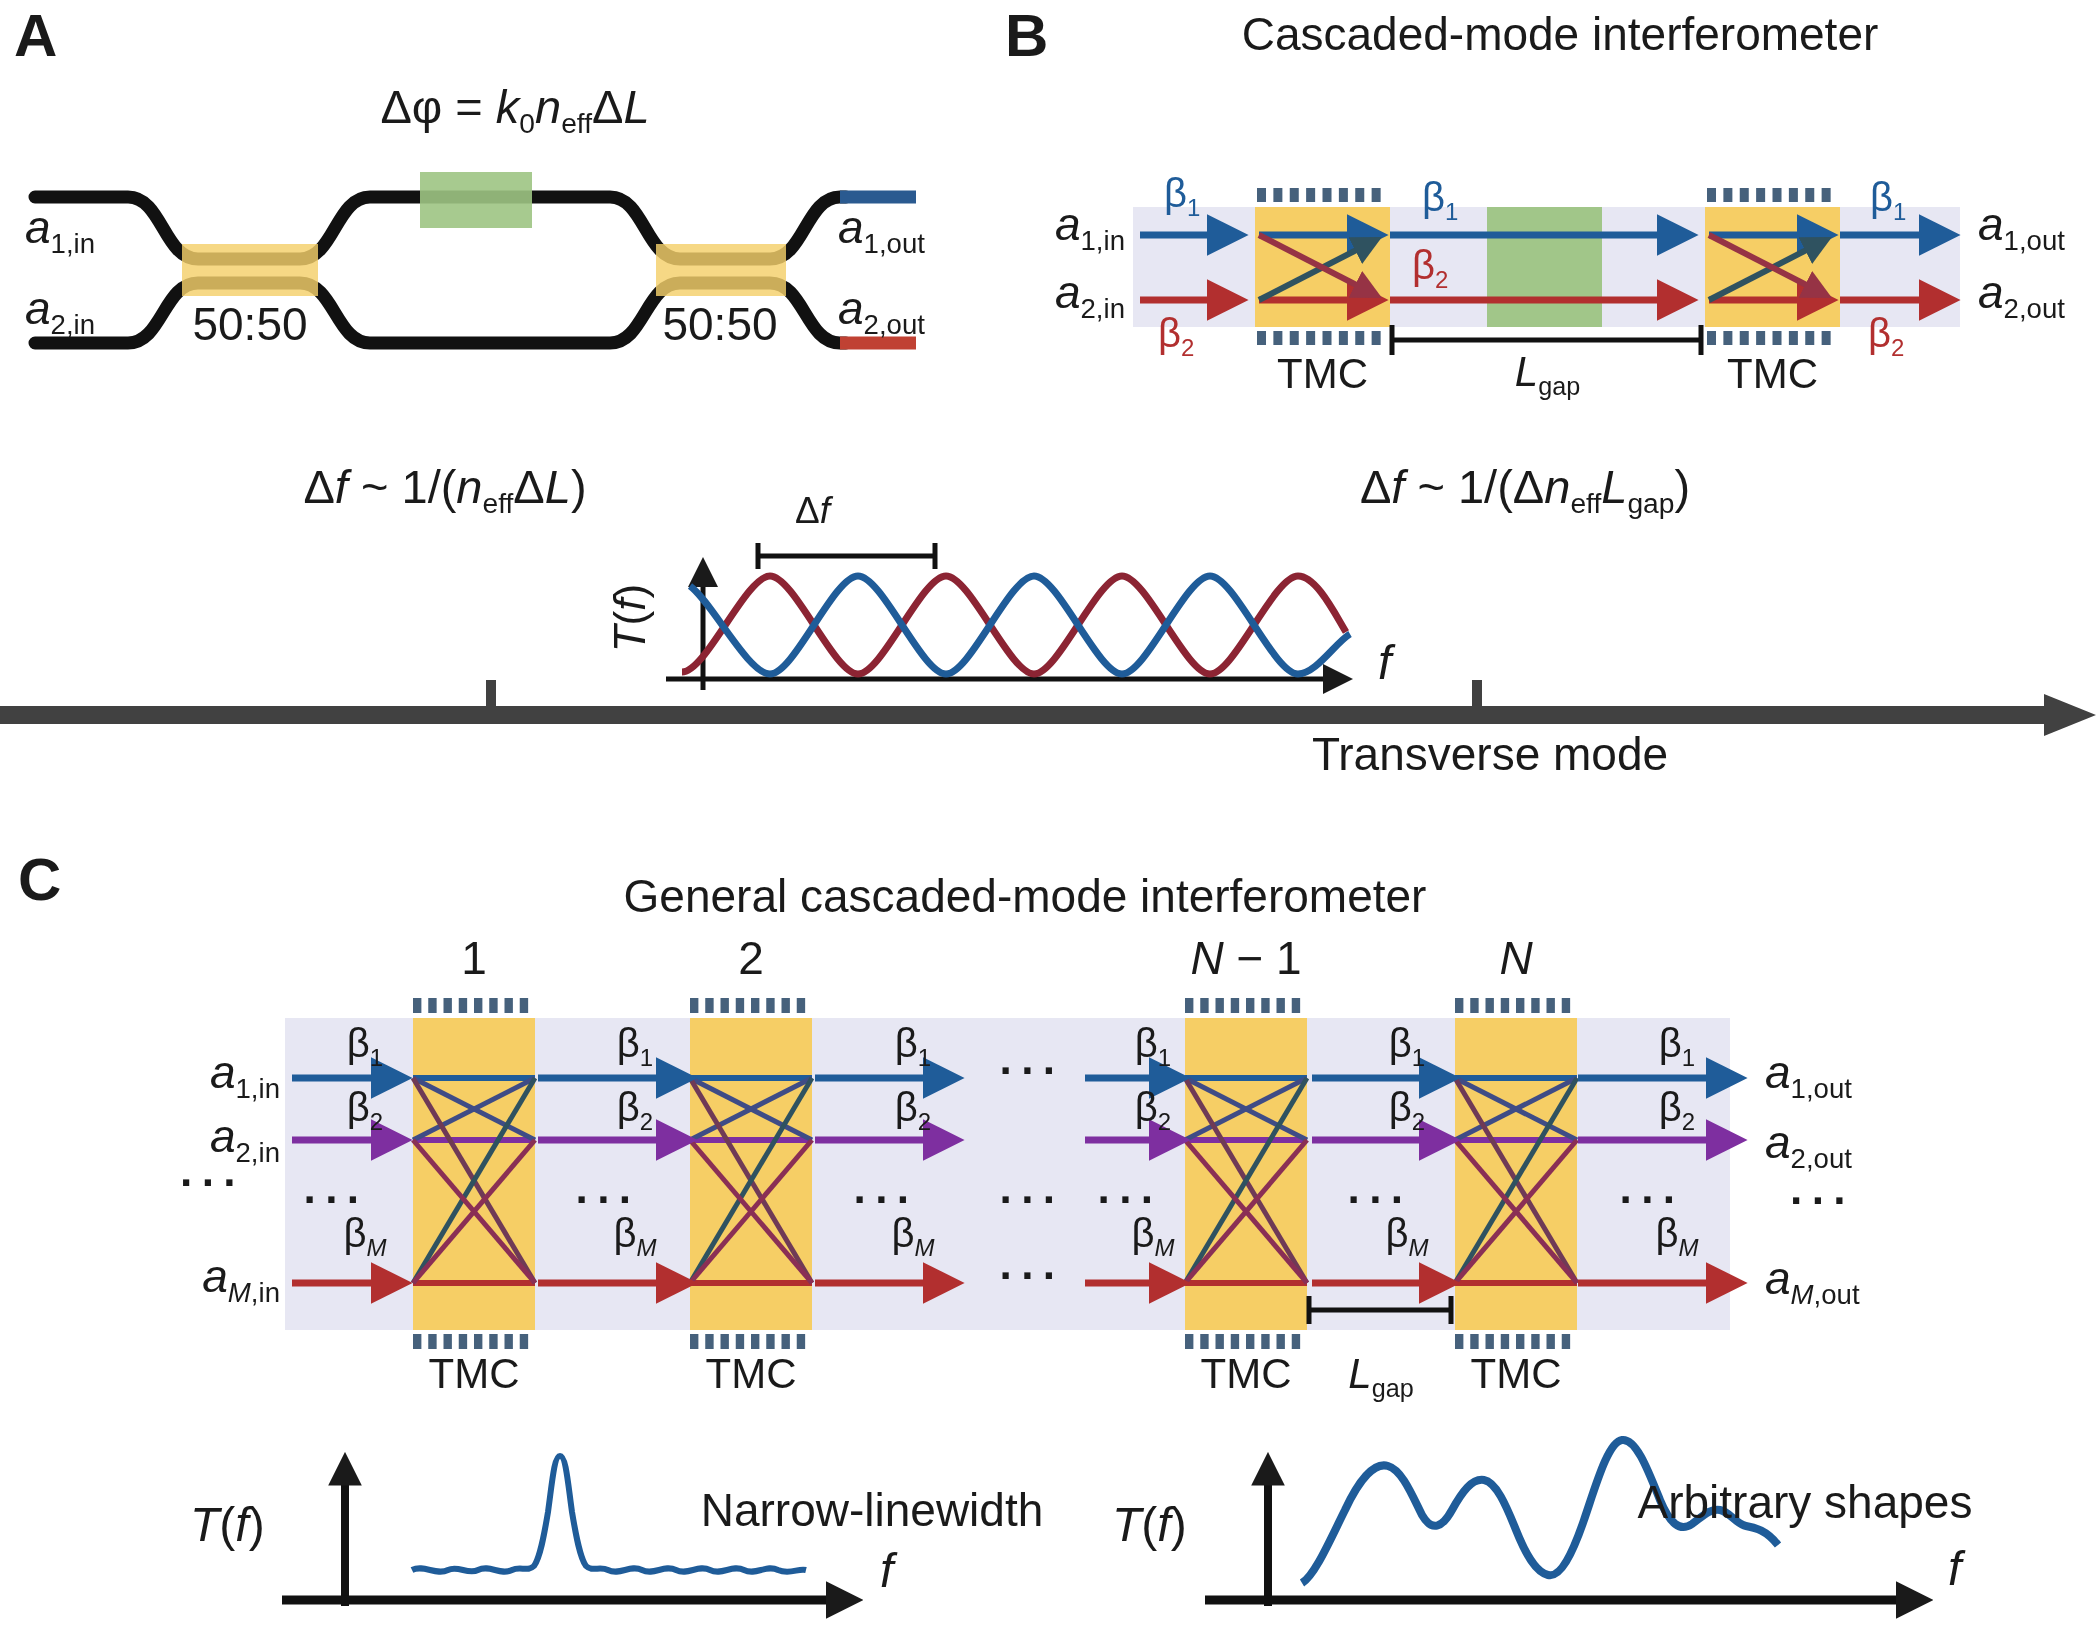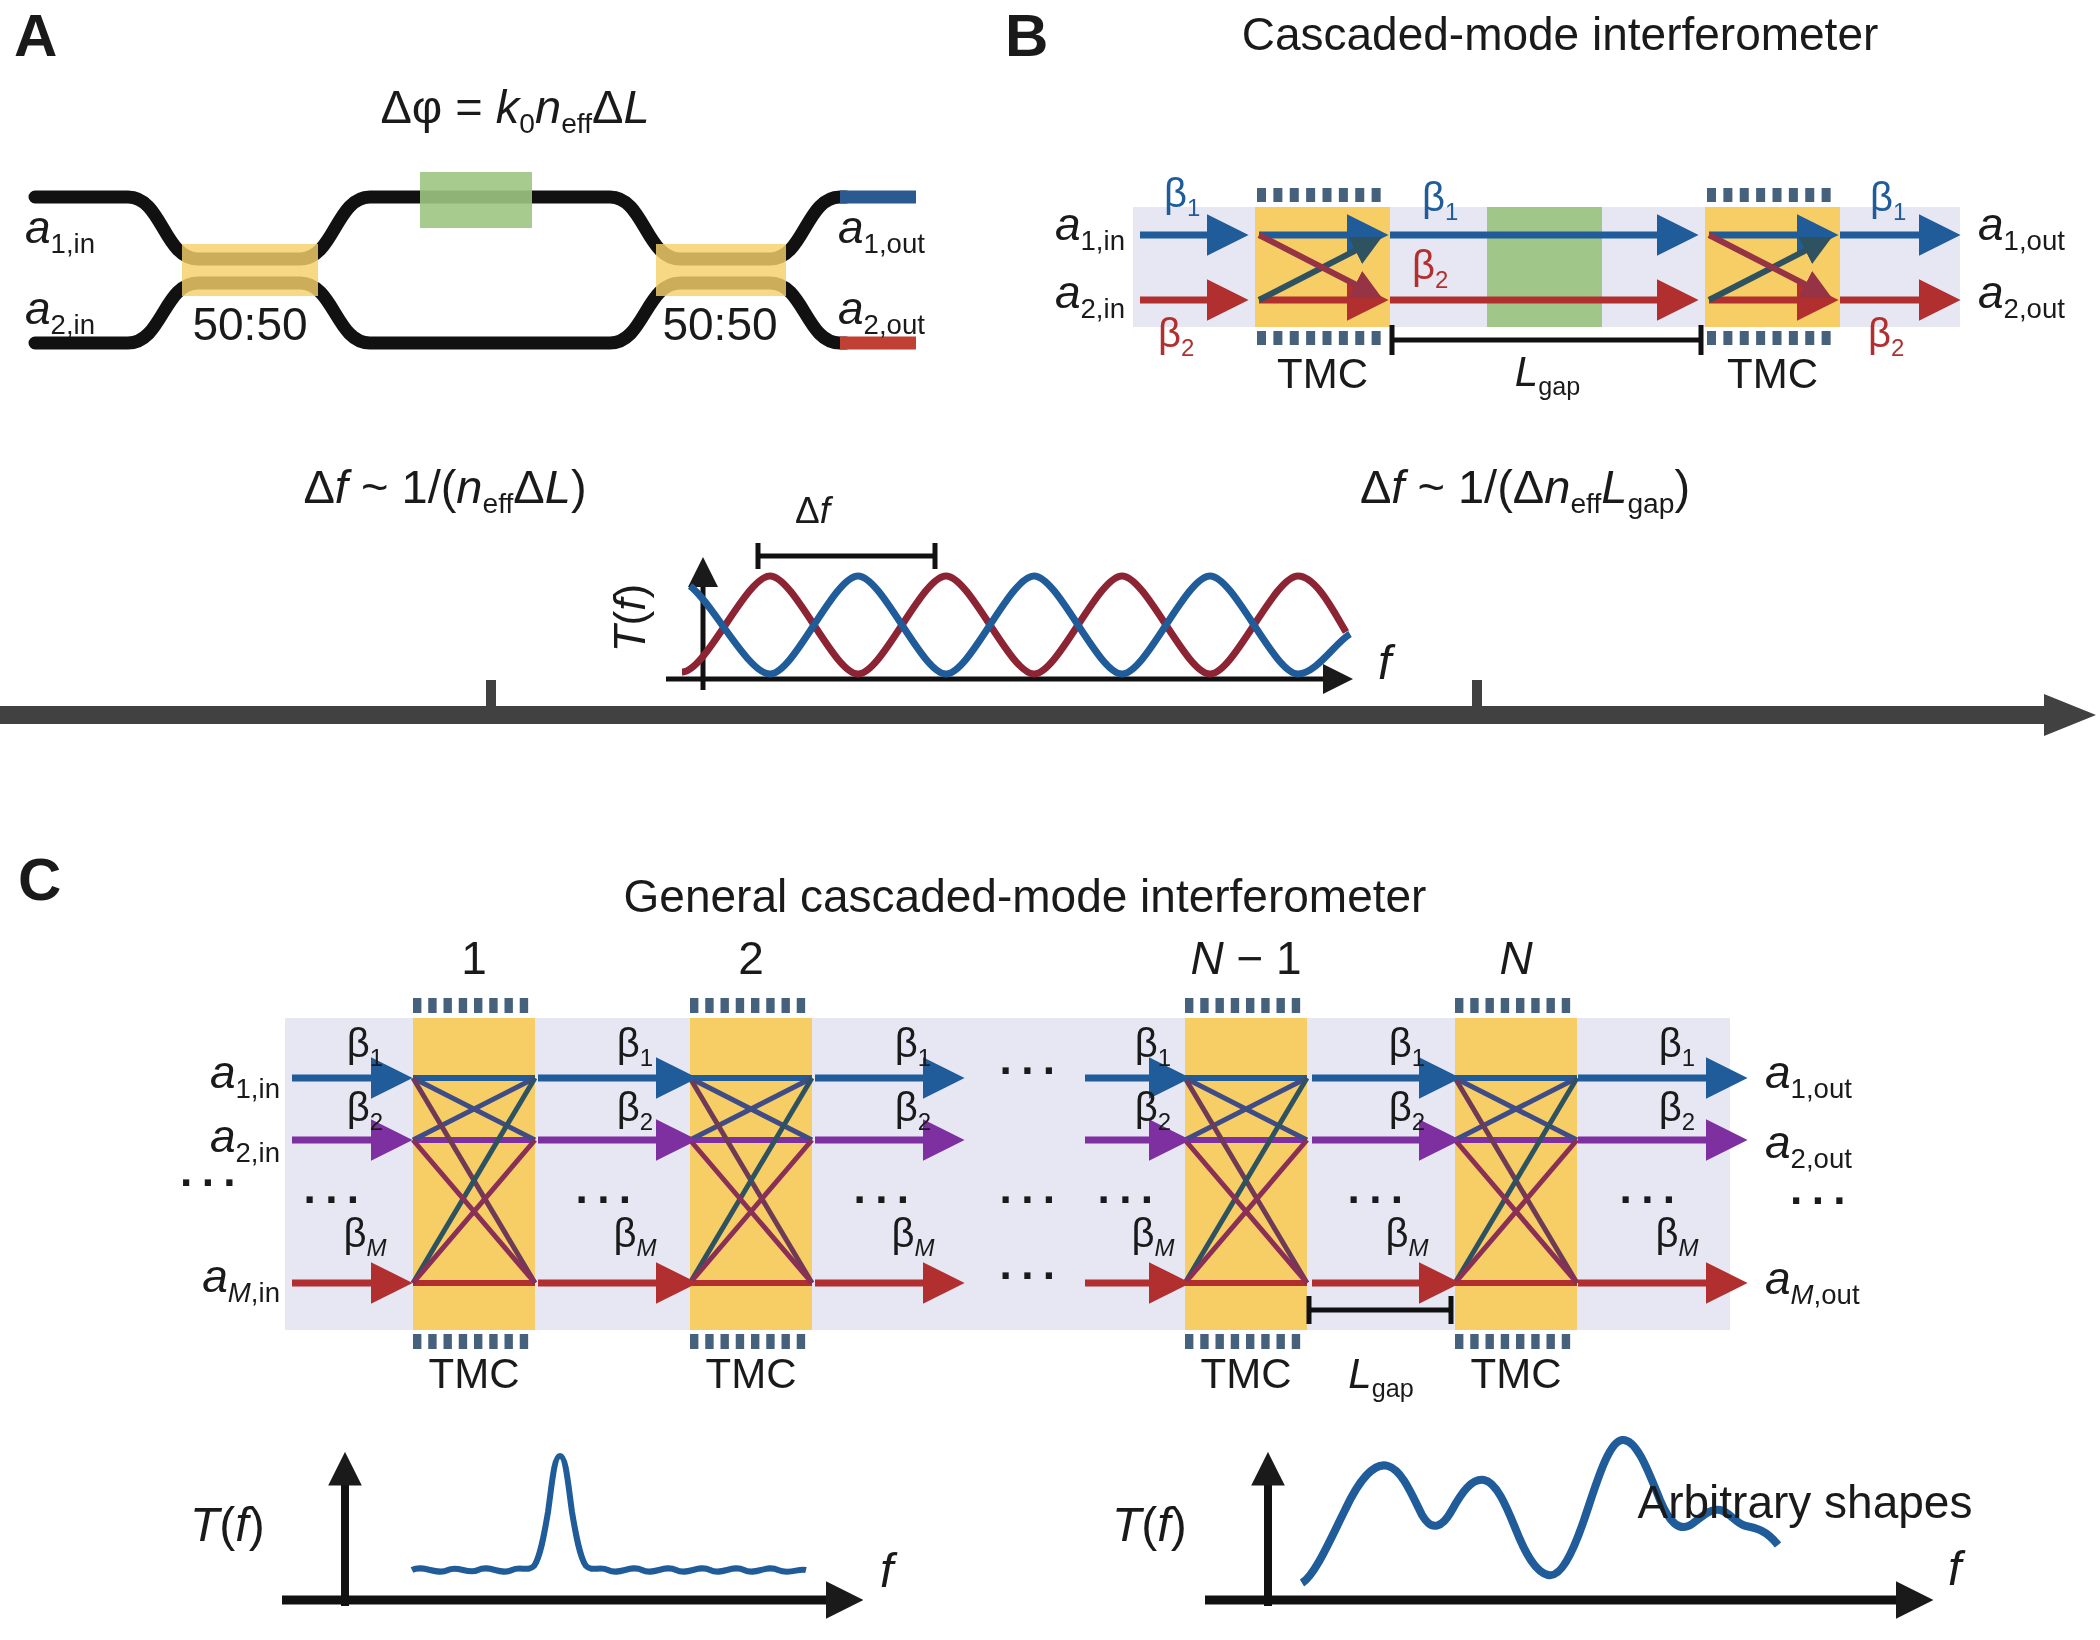--- a/index.html
+++ b/index.html
@@ -301,38 +301,40 @@
 <div class="lab beta betar" style="left:1868px;top:312px"><span>β</span><sub>2</sub></div>
 <div class="lab small ctr" style="left:1255px;top:352px;width:135px">TMC</div>
 <div class="lab small ctr" style="left:1705px;top:352px;width:135px">TMC</div>
 <div class="lab small ctr" style="left:1475px;top:350px;width:145px"><i>L</i><sub>gap</sub></div>
 
 <div class="lab formula ctr" style="left:165px;top:462px;width:560px"><span>Δ</span><i>f</i><span> ~ </span><span>1/(</span><i>n</i><sub>eff</sub><span>Δ</span><i>L</i><span>)</span></div>
 <div class="lab formula ctr" style="left:1225px;top:462px;width:600px"><span>Δ</span><i>f</i><span> ~ </span><span>1/(</span><span>Δ</span><i>n</i><sub>eff</sub><i>L</i><sub>gap</sub><span>)</span></div>
 <div class="lab ctr rot" style="left:560px;top:595px;width:140px;font-size:44px"><i>T</i><span>(</span><i>f</i><span>)</span></div>
 <div class="lab" style="left:795px;top:492px;font-size:37px"><span>Δ</span><i>f</i></div>
 <div class="lab" style="left:1378px;top:638px;font-size:48px"><i>f</i></div>
+<div class="lab ctr" style="left:1270px;top:730px;width:440px">Transverse mode</div>
 
 <div class="lab tag" style="left:18px;top:848px">C</div>
 <div class="lab title ctr" style="left:400px;top:872px;width:1250px">General cascaded-mode interferometer</div>
 <div class="lab ctr" style="left:414px;top:934px;width:120px"><i></i><span>1</span></div>
 <div class="lab ctr" style="left:691px;top:934px;width:120px"><i></i><span>2</span></div>
 <div class="lab ctr" style="left:1126px;top:934px;width:240px"><i>N</i><span> − 1</span></div>
 <div class="lab ctr" style="left:1456px;top:934px;width:120px"><i>N</i><span></span></div>
 <div class="lab rgt" style="left:95px;top:1048px;width:185px"><i>a</i><sub><i></i><span>1,in</span></sub></div>
 <div class="lab rgt" style="left:95px;top:1112px;width:185px"><i>a</i><sub><i></i><span>2,in</span></sub></div>
 <div class="lab dots rgt" style="left:95px;top:1160px;width:150px">···</div>
 <div class="lab rgt" style="left:85px;top:1252px;width:195px"><i>a</i><sub><i>M</i><span>,in</span></sub></div>
 <div class="lab" style="left:1765px;top:1048px"><i>a</i><sub><i></i><span>1,out</span></sub></div>
 <div class="lab" style="left:1765px;top:1118px"><i>a</i><sub><i></i><span>2,out</span></sub></div>
 <div class="lab dots" style="left:1790px;top:1178px">···</div>
 <div class="lab" style="left:1765px;top:1254px"><i>a</i><sub><i>M</i><span>,out</span></sub></div>
 <div class="lab small ctr" style="left:1311px;top:1352px;width:140px"><i>L</i><sub>gap</sub></div>
 
 <div class="lab" style="left:190px;top:1500px;font-size:48px"><i>T</i><span>(</span><i>f</i><span>)</span></div>
+<div class="lab ctr" style="left:582px;top:1486px;width:580px">Narrow-linewidth</div>
 <div class="lab" style="left:880px;top:1546px;font-size:48px"><i>f</i></div>
 <div class="lab" style="left:1112px;top:1500px;font-size:48px"><i>T</i><span>(</span><i>f</i><span>)</span></div>
 <div class="lab ctr" style="left:1580px;top:1478px;width:450px">Arbitrary shapes</div>
 <div class="lab" style="left:1948px;top:1544px;font-size:48px"><i>f</i></div>
 
 <div class="lab " style="top: 0px;"></div>
     <div class="lab " style="top: 0px;"></div>
     <div class="lab " style="top: 0px;"></div>
     <div class="lab " style="top: 0px;"></div>
     <div class="lab beta ctr" style="left: 320px; top: 1022px; width: 90px; text-align: center;"><span>β</span><sub><i></i><span>1</span></sub></div>

